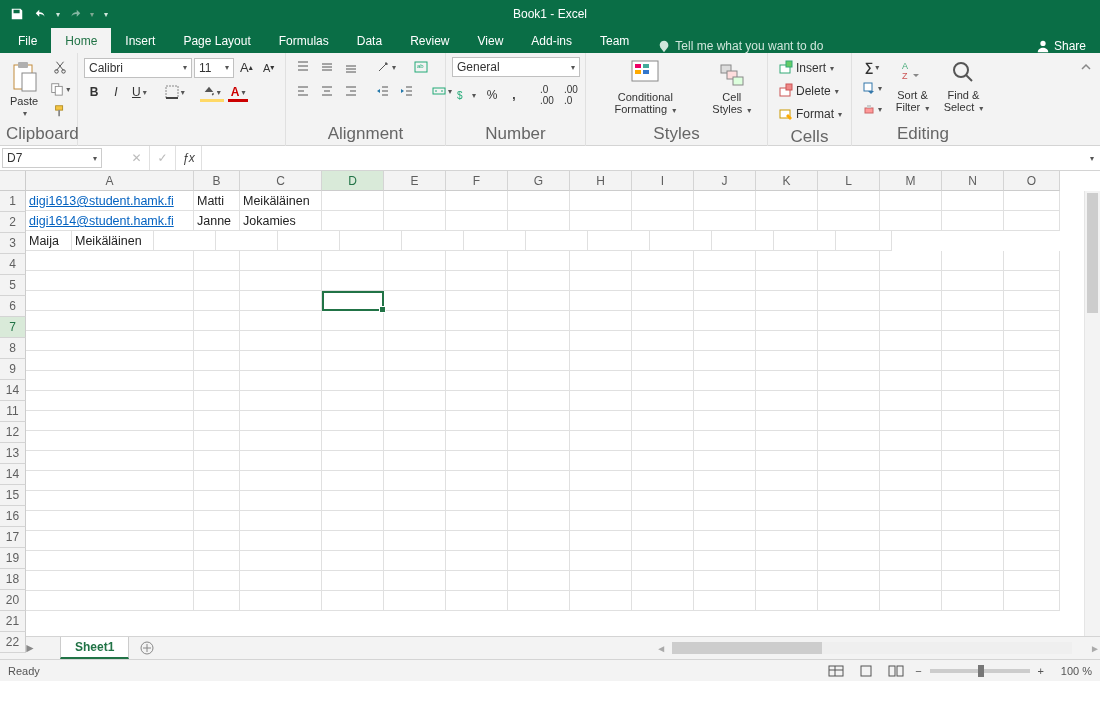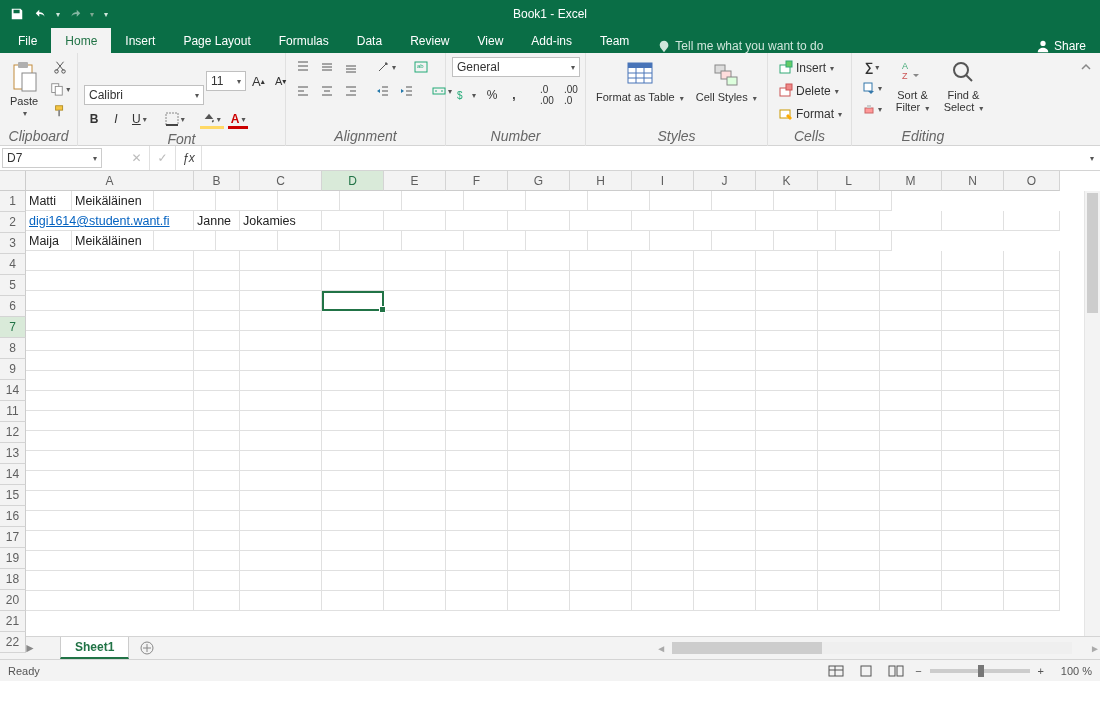--- a/index.html
+++ b/index.html
@@ -65,25 +65,24 @@
     border-right: 1px solid #e0e0e0;
     padding: 2px 6px 0 6px;
     display: flex;
     flex-direction: column;
     justify-content: space-between;
     height: 93px;
   }
   .group-body { flex:1; display:flex; align-items:flex-start; gap:4px; padding-top:2px;}
   .group-label {
     text-align: center;
-    font-size: 14px;
+    font-size: 17px;
     color: #666;
     padding: 2px 0;
     position:relative;
-    font-style:italic;
   }
   .vstack { display:flex; flex-direction:column; gap:2px;}
   .hstack { display:flex; flex-direction:row; gap:2px; align-items:center;}
   .rbtn {
     border: 1px solid transparent;
     padding: 2px 3px;
     display:flex;
     align-items:center;
     justify-content:center;
     font-size:12px;
@@ -308,21 +307,21 @@
             </svg>
           </div>
       </div>
     </div>
     <div class="group-label">Clipboard</div>
   </div>
 
   <div class="group" style="width:208px;">
     <div class="group-body vstack" style="gap:4px;">
       <div class="hstack" style="gap:2px;">
-        <div class="font-combo" style="width:120px;margin-top:28px;">
+        <div class="font-combo" style="width:108px;">
           <span>Calibri</span>
             <span class="caret">▾</span>
         </div>
         <div class="font-combo" style="width:40px;">
           <span>11</span>
             <span class="caret">▾</span>
         </div>
         <div class="rbtn" style="font-size:13px;">A<span style="font-size:8px;vertical-align:super;">▴</span></div>
         <div class="rbtn" style="font-size:11px;">A<span style="font-size:8px;vertical-align:super;">▾</span></div>
       </div>
@@ -352,21 +351,20 @@
               <path fill="#555" d="M12 8c1 1 1 3-1 3-1 0-1-2 1-3z"></path>
             </svg>
             <span class="caret">▾</span>
           </div>
         <div class="rbtn underline-a">
             <b style="color:#c00;">A</b>
             <span class="caret">▾</span>
           </div>
       </div>
     </div>
-    <div class="group-label">Font</div>
   </div>
 
   <div class="group" style="width:160px;">
     <div class="group-body vstack" style="gap:4px;">
       <div class="hstack">
         <div class="rbtn">
             <svg width="14" height="14">
               <path stroke="#555" d="M2 2h10M2 6h10M2 10h10" stroke-width="1"></path>
             </svg>
           </div>
@@ -459,28 +457,27 @@
         <div class="rbtn" style="font-size:10px;">.00<br>.0</div>
       </div>
     </div>
     <div class="group-label">Number</div>
   </div>
 
   <div class="group" style="width:182px;">
     <div class="group-body">
       <div class="big-btn">
         <svg width="30" height="30" viewBox="0 0 30 30">
-            <rect x="3" y="4" width="24" height="20" fill="#fff" stroke="#4874b8"></rect>
-            <rect x="3" y="4" width="24" height="5" fill="#4874b8"></rect>
-            <line x1="3" y1="14" x2="27" y2="14" stroke="#4874b8"></line>
-            <line x1="3" y1="19" x2="27" y2="19" stroke="#4874b8"></line>
-            <line x1="11" y1="4" x2="11" y2="24" stroke="#4874b8"></line>
-            <line x1="19" y1="4" x2="19" y2="24" stroke="#4874b8"></line>
+            <rect x="2" y="2" width="26" height="20" fill="#fff" stroke="#888"></rect>
+            <rect x="5" y="5" width="6" height="4" fill="#e06"></rect>
+            <rect x="13" y="5" width="6" height="4" fill="#4a9"></rect>
+            <rect x="5" y="11" width="6" height="4" fill="#fa0"></rect>
+            <rect x="13" y="11" width="6" height="4" fill="#37c"></rect>
           </svg>
-        <span style="line-height:1.1;"><span>Format as Table</span> <span class="caret">▾</span></span>
+        <span style="line-height:1.1;"><span>Conditional Formatting</span> <span class="caret">▾</span></span>
       </div>
       <div class="big-btn">
         <svg width="30" height="30" viewBox="0 0 30 30">
             <rect x="4" y="6" width="10" height="8" fill="#ddd" stroke="#888"></rect>
             <rect x="10" y="12" width="10" height="8" fill="#fdd" stroke="#888"></rect>
             <rect x="16" y="18" width="10" height="8" fill="#dfd" stroke="#888"></rect>
           </svg>
         <span style="line-height:1.1;"><span>Cell Styles</span> <span class="caret">▾</span></span>
       </div>
     </div>
@@ -621,37 +618,38 @@
         <div class="colh" style="width: 62px;">I</div>
         <div class="colh" style="width: 62px;">J</div>
         <div class="colh" style="width: 62px;">K</div>
         <div class="colh" style="width: 62px;">L</div>
         <div class="colh" style="width: 62px;">M</div>
         <div class="colh" style="width: 62px;">N</div>
         <div class="colh" style="width: 56px;">O</div>
       </div>
     <div class="gridrows" id="gridrows">
         <div class="gridrow">
+          <div class="cell link" style="width: 168px;">digi1613@student.hamk.fi</div>
           <div class="cell" style="width: 46px;">Matti</div>
           <div class="cell" style="width: 82px;">Meikäläinen</div>
           <div class="cell" style="width: 62px;"></div>
           <div class="cell" style="width: 62px;"></div>
           <div class="cell" style="width: 62px;"></div>
           <div class="cell" style="width: 62px;"></div>
           <div class="cell" style="width: 62px;"></div>
           <div class="cell" style="width: 62px;"></div>
           <div class="cell" style="width: 62px;"></div>
           <div class="cell" style="width: 62px;"></div>
           <div class="cell" style="width: 62px;"></div>
           <div class="cell" style="width: 62px;"></div>
           <div class="cell" style="width: 62px;"></div>
           <div class="cell" style="width: 56px;"></div>
         </div>
         <div class="gridrow">
-          <div class="cell link" style="width: 168px;">digi1614@student.want.fi</div>
+          <div class="cell link" style="width: 168px;">digi1614@student.hamk.fi</div>
           <div class="cell" style="width: 46px;">Janne</div>
           <div class="cell" style="width: 82px;">Jokamies</div>
           <div class="cell" style="width: 62px;"></div>
           <div class="cell" style="width: 62px;"></div>
           <div class="cell" style="width: 62px;"></div>
           <div class="cell" style="width: 62px;"></div>
           <div class="cell" style="width: 62px;"></div>
           <div class="cell" style="width: 62px;"></div>
           <div class="cell" style="width: 62px;"></div>
           <div class="cell" style="width: 62px;"></div>

